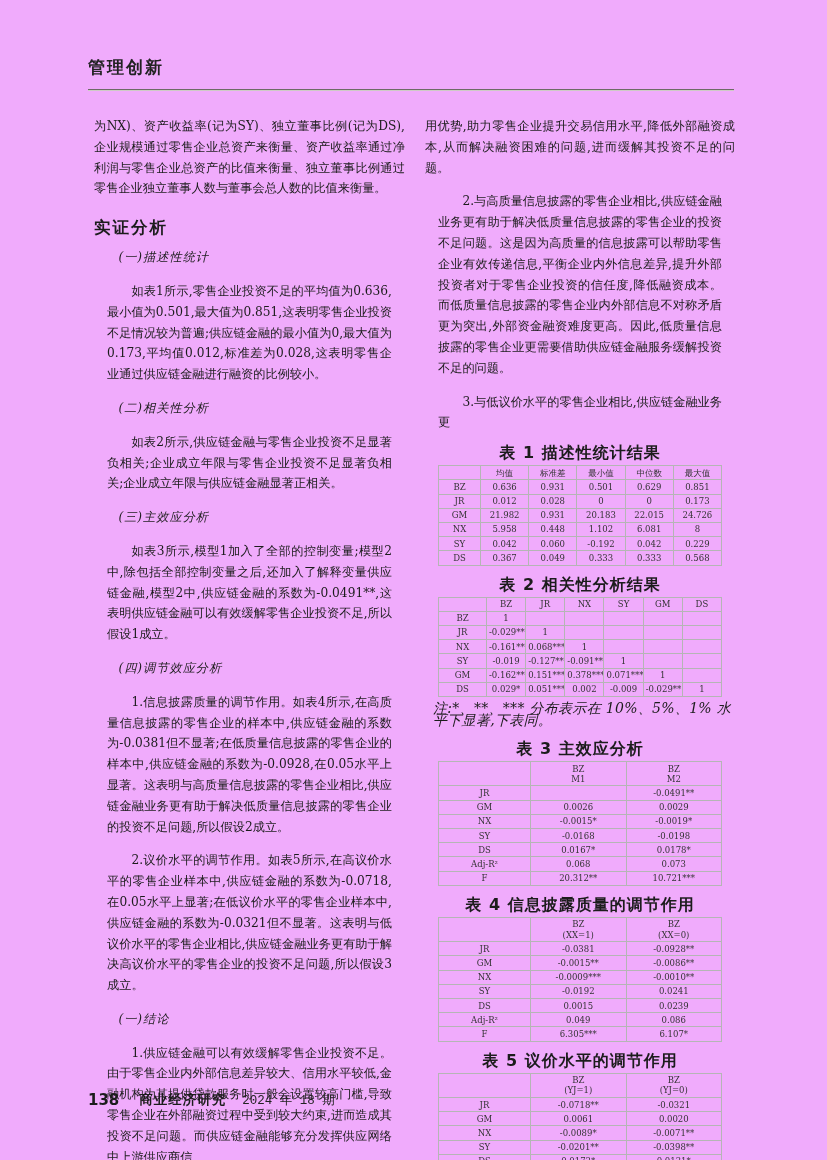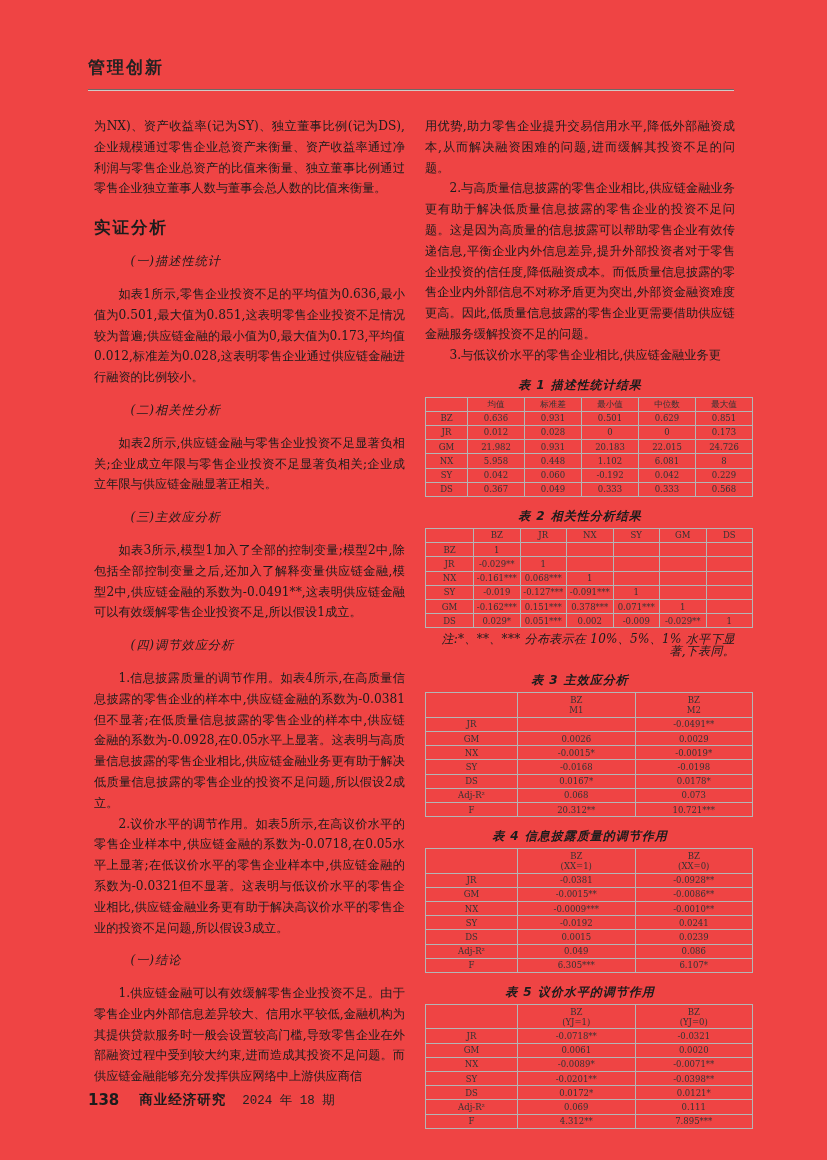--- a/index.html
+++ b/index.html
@@ -1,21 +1,21 @@
 <!DOCTYPE html>
 <html><head>
 <meta charset="utf-8">
 <style>
   * { box-sizing: border-box; }
   html, body { margin: 0; padding: 0; background: #ffffff; }
   .page {
     position: relative;
     width: 827px;
     height: 1160px;
-    background: #ef4444;
+    background: #f0abfc;
     overflow: hidden;
     font-family: "DejaVu Serif", "Liberation Serif", serif;
     color: #1c1c1c;
   }
 
   
   .page-header {
     position: absolute;
     left: 88px;
     top: 56px;
@@ -33,77 +33,76 @@
     height: 2px;
     background: #6e6a66;
     border-bottom: 1px solid #cfcac6;
   }
 
   
   .col { position: absolute; top: 116px; font-size: 12.2px; line-height: 20.8px; text-align: justify; }
   .col-left  { left: 94px;  width: 311px; }
   .col-right { left: 425px; width: 310px; }
 
-  .p      { margin: 0; text-indent: 2em; }
+  .p      { margin: 13px; text-indent: 2em; }
   .p-cont { margin: 0; text-indent: 0; }
 
   .sec-h {
     font-family: "DejaVu Sans", "Liberation Sans", sans-serif;
     font-weight: bold;
     font-size: 16.5px;
     letter-spacing: 2px;
     margin: 18px 0 8px 0;
     line-height: 22px;
     text-indent: 0;
   }
   .sub {
-    margin: 12px;
+    margin: 0;
     text-indent: 2em;
     font-style: italic;
     letter-spacing: 1px;
   }
 
   
   .tbl-title {
     font-family: "DejaVu Sans", "Liberation Sans", sans-serif;
     font-weight: bold;
-    font-size: 12px;
+    font-size: 16px;
     text-align: center;
     letter-spacing: 1px;
     margin: 12px 0 5px 0;
     line-height: 14px;
-    font-style: italic;
   }
   table.tbl {
     border-collapse: collapse;
     table-layout: fixed;
-    width: 328px;
+    width: 284px;
     margin: 0 auto;
     font-size: 8.5px;
     color: #333;
   }
   table.tbl th, table.tbl td {
     border: 1px solid #b5b5b5;
     text-align: center;
     vertical-align: middle;
     font-weight: normal;
     padding: 1.5px 2px;
     line-height: 10.2px;
     white-space: pre-line;
     overflow: hidden;
   }
   .tbl-6 th:first-child, .tbl-6 td:first-child { width: 42px; }
   .tbl-7 th:first-child, .tbl-7 td:first-child { width: 48px; }
   .tbl-3 th:first-child, .tbl-3 td:first-child { width: 92px; }
   .tbl-note {
-    font-size: 12px;
+    font-size: 14px;
     font-style: italic;
     letter-spacing: 0.3px;
     margin: 5px 0 16px 8px;
-    text-align: right;
+    text-align: left;
     text-indent: 0;
     line-height: 12px;
   }
 
   
   .footer {
     position: absolute;
     left: 88px;
     top: 1091px;
     display: flex;

